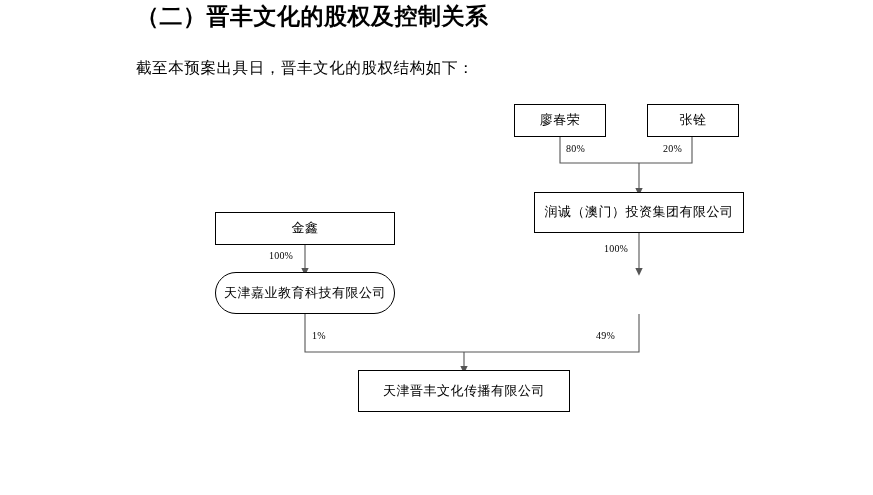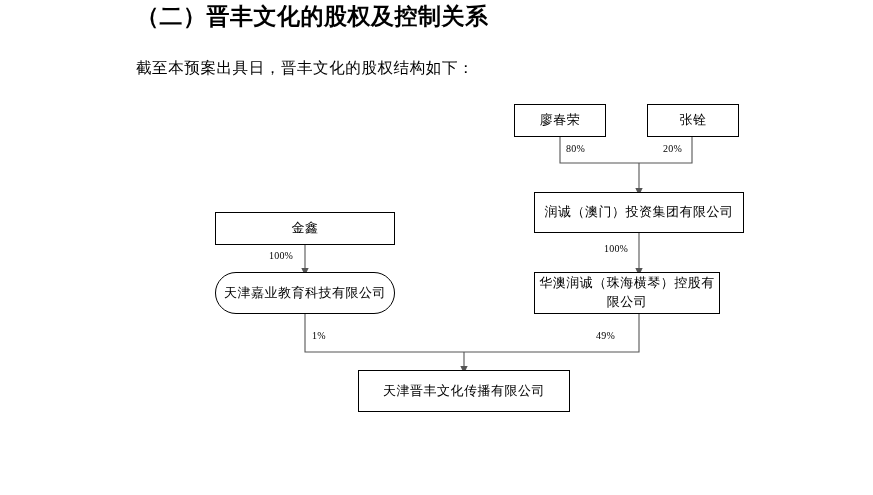--- a/index.html
+++ b/index.html
@@ -135,23 +135,20 @@
     </div>
 
     <div class="node" style="left:534px; top:192px; width:210px; height:41px;">
       <span>润诚（澳门）投资集团有限公司</span>
     </div>
 
     <div class="node" style="left:215px; top:272px; width:180px; height:42px;border-radius:21px;">
       <span>天津嘉业教育科技有限公司</span>
     </div>
 
-    <div class="node" style="left:534px; top:272px; width:186px; height:42px;">
-      <span>华澳润诚（珠海横琴）控股有限公司</span>
-    </div>
 
     <div class="node" style="left:358px; top:370px; width:212px; height:42px;">
       <span>天津晋丰文化传播有限公司</span>
     </div>
 
     <div class="pct" style="left:566px; top:143px;">80%</div>
     <div class="pct" style="left:663px; top:143px;">20%</div>
     <div class="pct" style="left:604px; top:243px;">100%</div>
     <div class="pct" style="left:269px; top:250px;">100%</div>
     <div class="pct" style="left:312px; top:330px;">1%</div>

